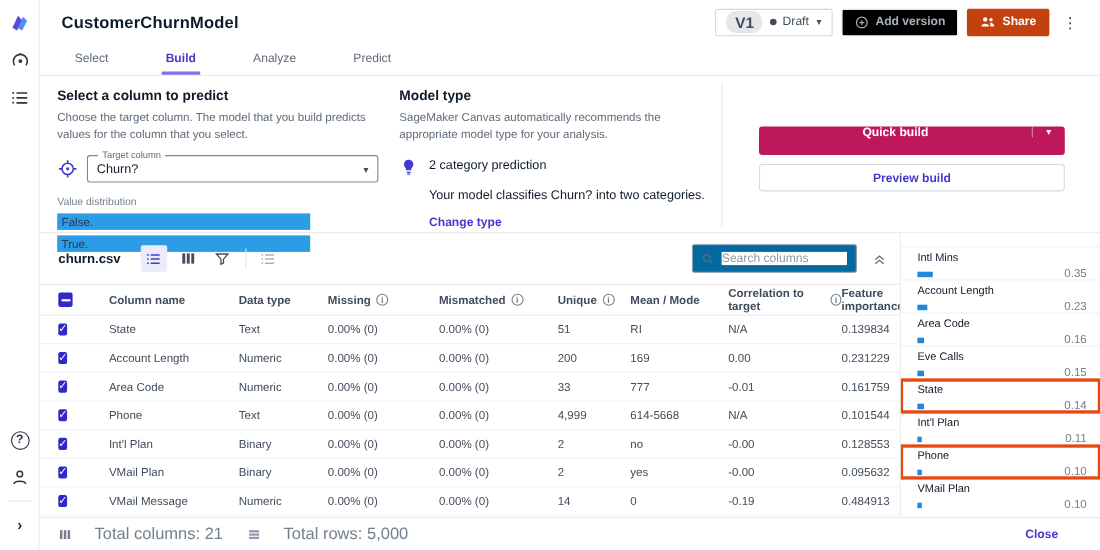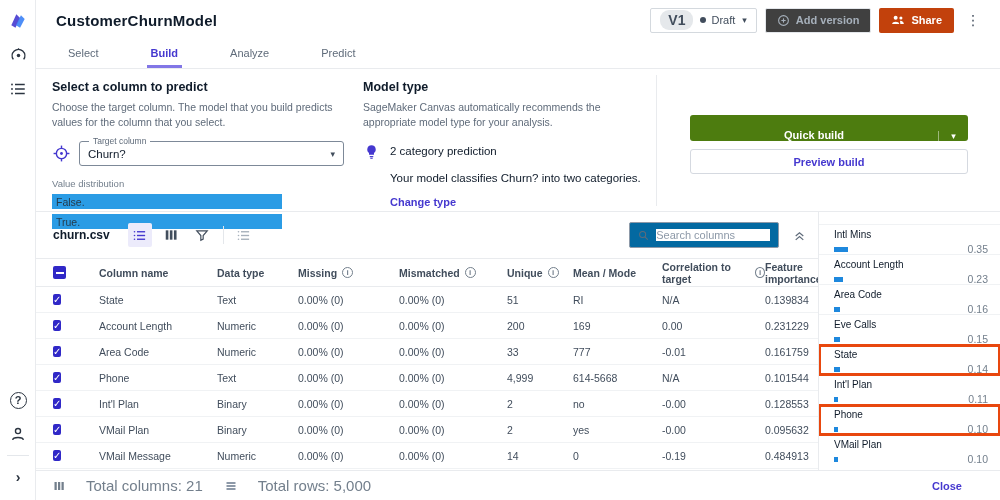--- a/index.html
+++ b/index.html
@@ -19,21 +19,21 @@
   
   .main { position:absolute; left:36px; top:0; width:964px; height:500px; }
   .header { position:absolute; left:0; top:0; width:964px; height:40px; display:flex; align-items:center; padding:0 16px 0 20px; }
   .app-title { font-size:15px; font-weight:bold; color:#0f1b2a; letter-spacing:.2px; }
   .header-right { margin-left:auto; display:flex; align-items:center; gap:8px; }
   .version-ctl { display:flex; align-items:center; gap:7px; height:25px; border:1px solid #d4d9de; border-radius:2px; padding:0 9px; cursor:pointer; background:#fff; }
   .v-pill { background:#e5e8eb; border-radius:9px; font-size:14px; font-weight:bold; color:#414d5c; padding:2px 8px; }
   .v-status { font-size:11px; color:#414d5c; display:flex; align-items:center; gap:5px; }
   .v-dot { width:6px; height:6px; border-radius:50%; background:#414d5c; display:inline-block; }
   .caret { font-size:9px; color:#414d5c; }
-  .btn-addver { display:flex; align-items:center; gap:6px; height:25px; border:1px solid #e4e7eb; border-radius:2px; padding:0 11px; font-size:11px; font-weight:bold; color:#a6b0bb; background:#404040; cursor:default; }
+  .btn-addver { display:flex; align-items:center; gap:6px; height:25px; border:1px solid #e4e7eb; border-radius:2px; padding:0 11px; font-size:11px; font-weight:bold; color:#a6b0bb; background:#000000; cursor:default; }
   .btn-share { display:flex; align-items:center; gap:6px; height:25px; border:none; border-radius:2px; padding:0 12px; font-size:11px; font-weight:bold; color:#fff; background:#c2410c; cursor:pointer; }
   .kebab { font-size:14px; color:#414d5c; padding:0 4px; cursor:pointer; letter-spacing:0; }
 
   
   .tabbar { position:absolute; left:0; top:40px; width:964px; height:29px; border-bottom:1px solid #e9ebee; display:flex; align-items:stretch; padding-left:28px; gap:0; }
   .tab { font-size:11px; color:#5f6b7a; display:flex; align-items:center; padding:0 4px; margin-right:44px; cursor:pointer; border-bottom:3px solid transparent; }
   .tab.active { color:#4538cf; font-weight:bold; border-bottom-color:#8276e6; }
 
   
   .upper { position:absolute; left:0; top:69px; width:964px; height:143px; border-bottom:1px solid #e9ebee; }
@@ -52,21 +52,21 @@
   .modeltype-col { position:absolute; left:327px; top:11px; width:290px; }
   .rec-row { display:flex; align-items:flex-start; gap:10px; margin-top:13px; }
   .rec-title { font-size:11.5px; color:#0f1b2a; padding-top:2px; }
   .rec-detail { font-size:11.5px; color:#0f1b2a; margin:12px 0 0 27px; }
   .link { font-size:11px; font-weight:bold; color:#4538cf; cursor:pointer; }
   .change-link { display:inline-block; margin:12px 0 0 27px; }
 
   .upper-divider { position:absolute; left:620px; top:6px; width:1px; height:131px; background:#e9ebee; }
 
   .actions-col { position:absolute; left:654px; top:46px; width:278px; }
-  .btn-quick { display:flex; align-items:flex-end; width:100%; height:26px; background:#4d7c0f; border-radius:3px; color:#fff; cursor:pointer; overflow:hidden; }
+  .btn-quick { display:flex; align-items:flex-start; width:100%; height:26px; background:#be185d; border-radius:3px; color:#fff; cursor:pointer; overflow:hidden; }
   .btn-quick-main { flex:1; display:flex; align-items:center; justify-content:center; font-size:11px; font-weight:bold; }
   .btn-quick-caret { width:30px; display:flex; align-items:center; justify-content:center; border-left:1px solid rgba(255,255,255,.45); font-size:9px; }
   .btn-preview { width:100%; height:25px; margin-top:8px; background:#fff; border:1px solid #d5d9e0; border-radius:3px; font-size:11px; font-weight:bold; color:#4538cf; cursor:pointer; }
 
   
   .table-panel { position:absolute; left:0; top:212px; width:782px; height:258px; }
   .tbl-toolbar { display:flex; align-items:center; height:46px; padding:0 12px 0 17px; }
   .file-name { font-size:12px; font-weight:bold; color:#0f1b2a; margin-right:18px; }
   .tool-ic { width:24px; height:24px; display:flex; align-items:center; justify-content:center; margin-right:7px; border-radius:2px; cursor:pointer; }
   .tool-ic.selected { background:#ecebfb; }

